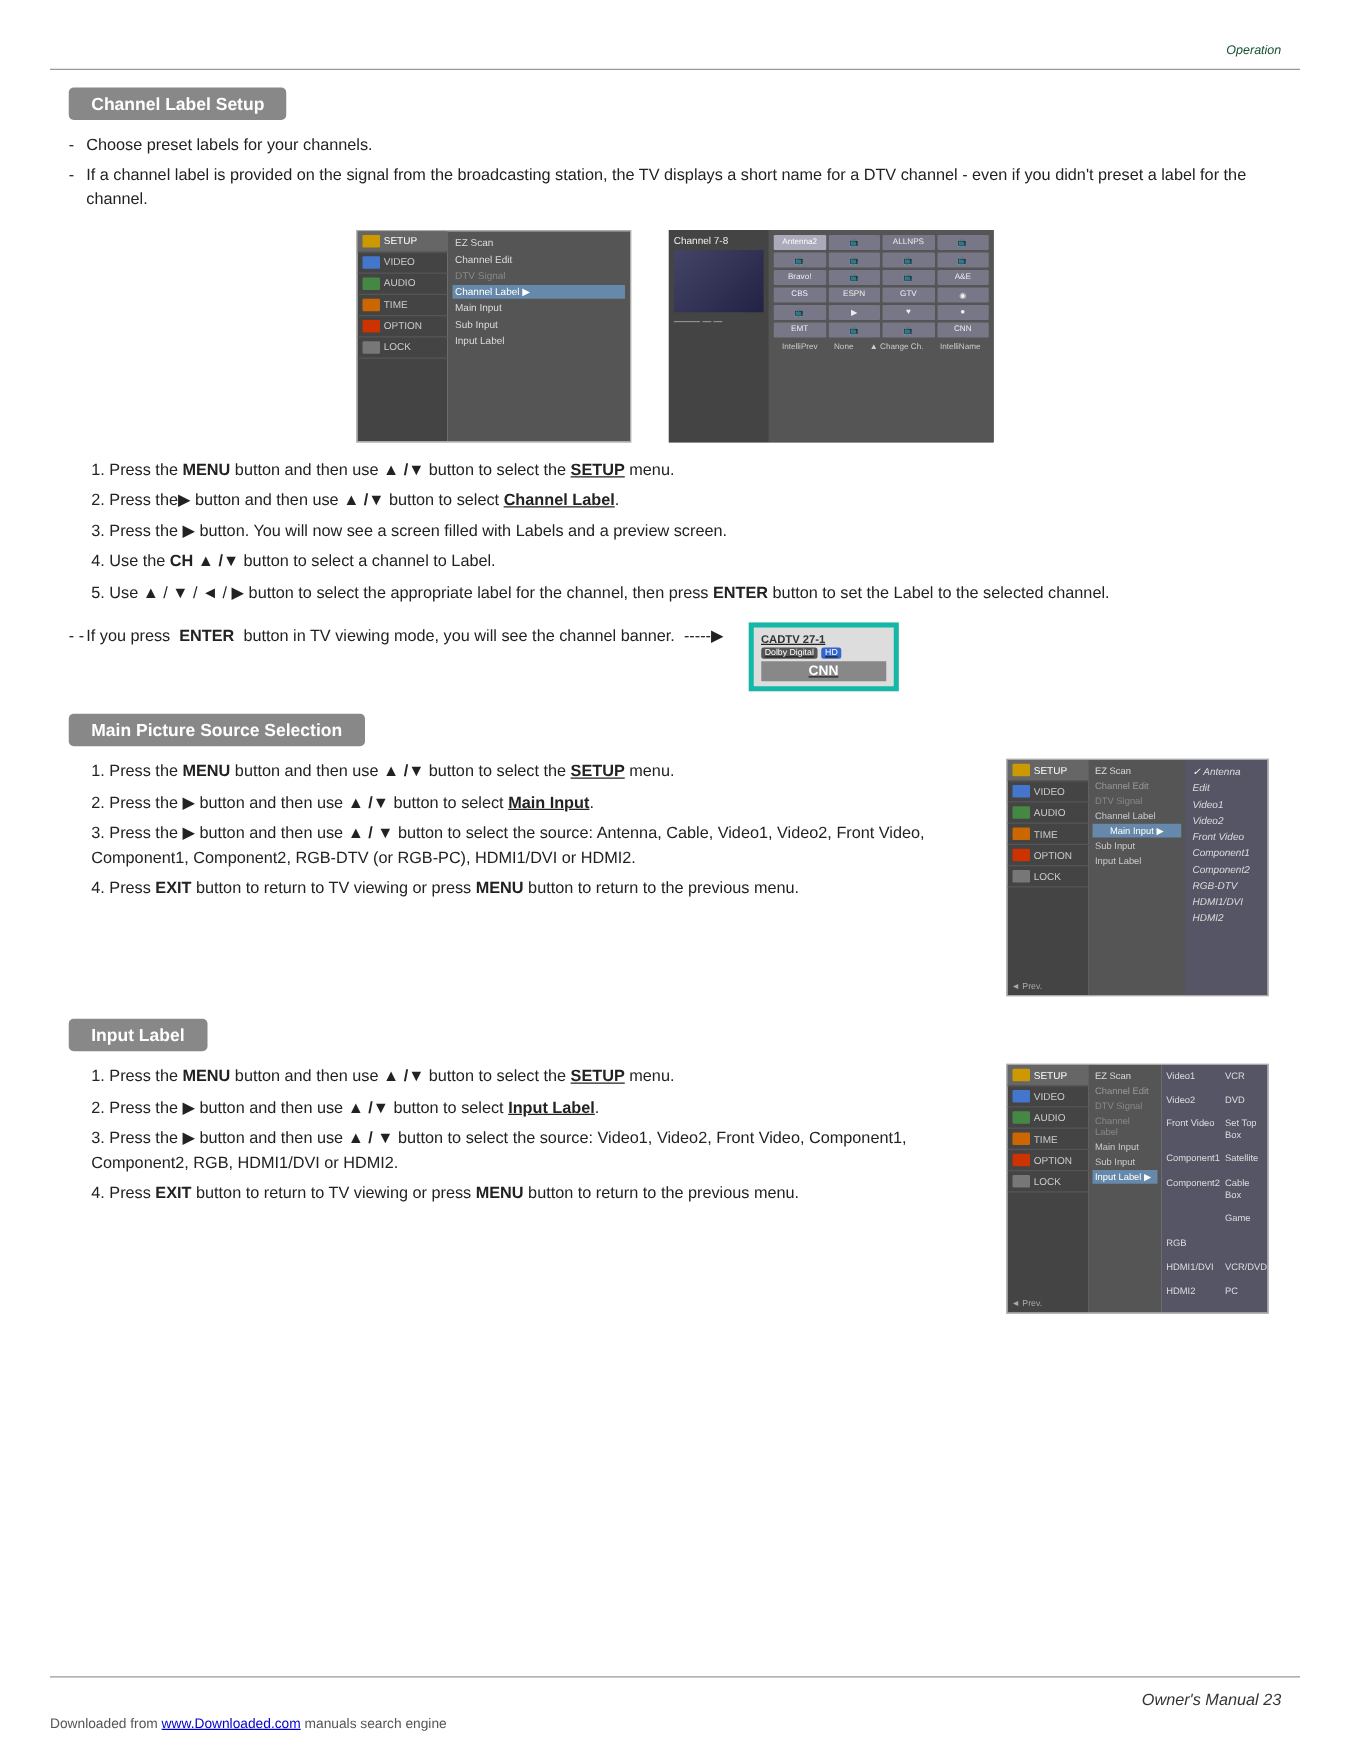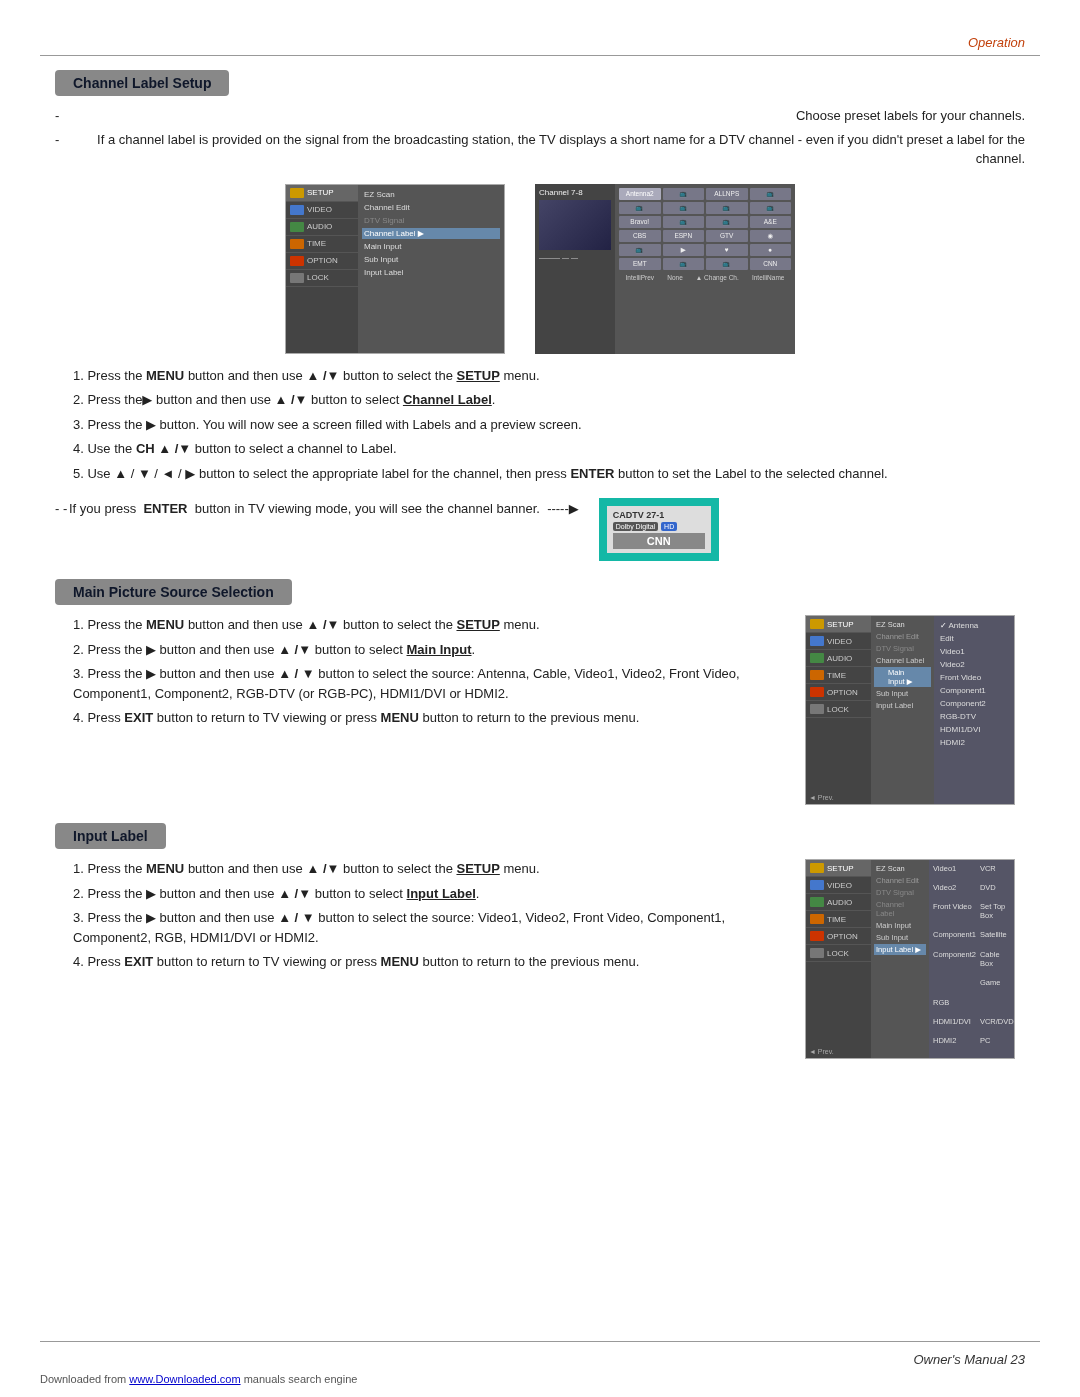--- a/index.html
+++ b/index.html
@@ -30,22 +30,22 @@
       top: 55px;
       left: 0;
       right: 0;
     }
 
     .header-operation {
       position: absolute;
       top: 35px;
       right: 55px;
       font-style: italic;
-      font-size: 13px;
-      color: #c2410c;
+      font-size: 10px;
+      color: #14532d;
     }
 
     
     .footer-rule {
       border: none;
       border-top: 1px solid #999;
       position: absolute;
       bottom: 55px;
       left: 40px;
       right: 40px;
@@ -78,34 +78,33 @@
       top: 70px;
       left: 55px;
       right: 55px;
       bottom: 65px;
     }
 
     
     .section-header {
       display: inline-block;
       background: #888;
-      color: #0f172a;
+      color: #ffffff;
       font-size: 14px;
       font-weight: bold;
       padding: 5px 18px;
       border-radius: 4px;
       margin-bottom: 10px;
     }
 
     
     .bullet-list {
       list-style: none;
       margin: 0 0 12px 0;
       padding: 0;
-      text-align: right;
     }
     .bullet-list li {
       padding-left: 14px;
       position: relative;
       margin-bottom: 4px;
       font-size: 13px;
       line-height: 1.5;
     }
     .bullet-list li::before {
       content: '-';
@@ -205,25 +204,26 @@
     .setup-panel {
       width: 100px;
       background: #667788;
       padding: 4px;
       font-size: 7.5px;
       color: #eee;
     }
 
     
     .channel-banner {
-      border: 8px solid #14b8a6;
+      border: 4px solid #14b8a6;
       background: #ddd;
       width: 120px;
       padding: 4px 6px;
       margin-top: 5px;
+      text-decoration: underline;
     }
     .channel-banner-top {
       font-size: 9px;
       color: #333;
       font-weight: bold;
     }
     .channel-banner-badges {
       display: flex;
       gap: 3px;
       margin: 2px 0;
@@ -565,21 +565,21 @@
             </div>
             <div style="flex:1;background:#555;padding:3px;display:flex;flex-direction:column;gap:1px;">
               <div style="font-size:7.5px;color:#ddd;padding:1px 2px;">EZ Scan</div>
               <div style="font-size:7.5px;color:#999;padding:1px 2px;">Channel Edit</div>
               <div style="font-size:7.5px;color:#888;padding:1px 2px;">DTV Signal</div>
               <div style="font-size:7.5px;color:#ccc;padding:1px 2px;">Channel Label</div>
               <div style="font-size:7.5px;color:#fff;padding:1px 14px;background:#6688aa;">Main Input ▶</div>
               <div style="font-size:7.5px;color:#ccc;padding:1px 2px;">Sub Input</div>
               <div style="font-size:7.5px;color:#ccc;padding:1px 2px;">Input Label</div>
             </div>
-            <div class="right-menu" style="width:80px;">
+            <div class="right-menu" style="width:66px;font-style:italic;">
               <div class="right-menu-item checked">Antenna</div>
               <div class="right-menu-item">Edit</div>
               <div class="right-menu-item">Video1</div>
               <div class="right-menu-item">Video2</div>
               <div class="right-menu-item">Front Video</div>
               <div class="right-menu-item">Component1</div>
               <div class="right-menu-item">Component2</div>
               <div class="right-menu-item">RGB-DTV</div>
               <div class="right-menu-item">HDMI1/DVI</div>
               <div class="right-menu-item">HDMI2</div>

